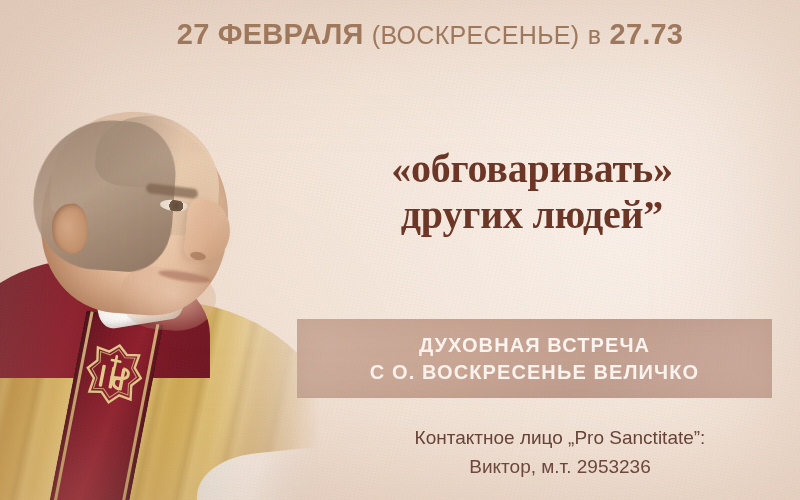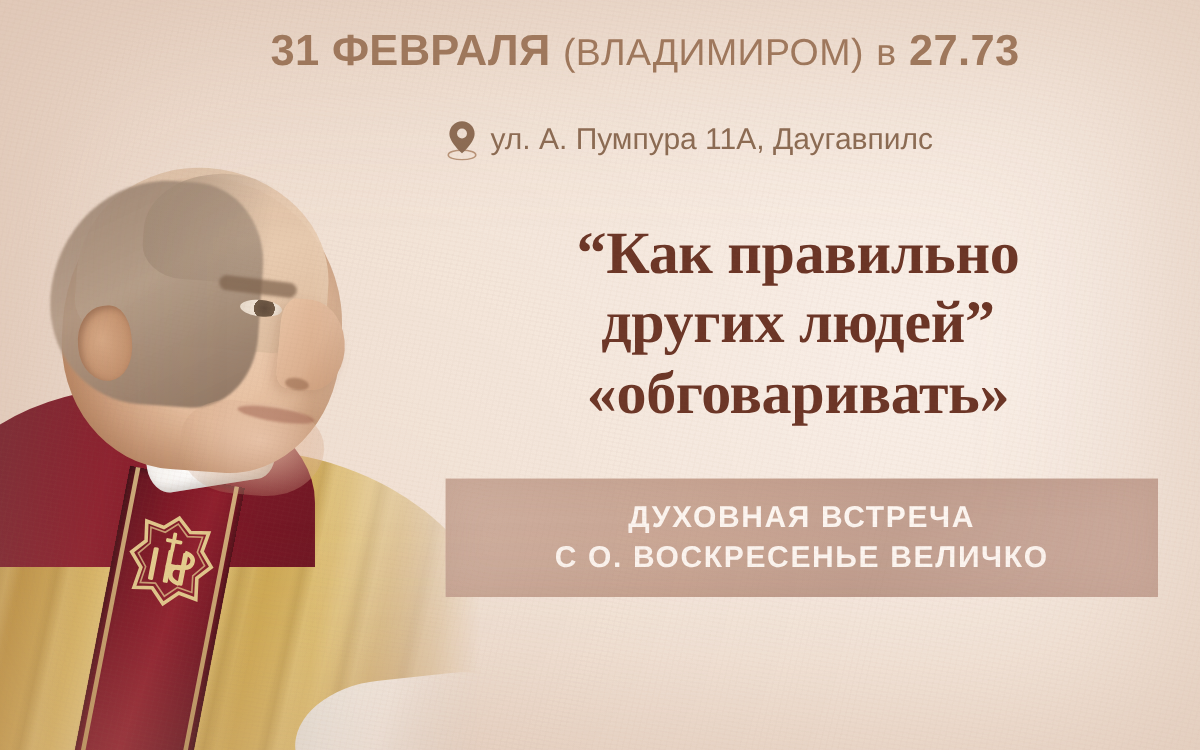--- a/index.html
+++ b/index.html
@@ -343,41 +343,34 @@
     <div class="ph" id="ear"></div>
     <div class="ph" id="chin"></div>
     <div class="ph" id="brow"></div>
     <div class="ph" id="eye"></div>
     <div class="ph" id="nose"></div>
     <div class="ph" id="nostril"></div>
     <div class="ph" id="mouth"></div>
   </div>
 
   <div id="header-date">
-    <span class="strong">31 ФЕВРАЛЯ</span><span>&nbsp;</span><span class="paren">(ВЛАДИМИРОМ)</span><span>&nbsp;</span><span class="paren">в</span><span>&nbsp;</span><span class="strong">27.73</span>
-  </div>
-
-  <div id="address-row">
-    <span id="pin-icon">
-      <svg viewBox="0 0 20 27" width="20" height="27" aria-hidden="true">
-        <ellipse cx="10" cy="23.3" rx="9.2" ry="3.2" fill="none" stroke="#b99479" stroke-width="1"></ellipse>
-        <path d="M10 0.8 C5.3 0.8 1.6 4.5 1.6 9.2 C1.6 15.1 10 22.2 10 22.2 C10 22.2 18.4 15.1 18.4 9.2 C18.4 4.5 14.7 0.8 10 0.8 Z" fill="#8a6a52"></path>
-        <circle cx="10" cy="9" r="3.3" fill="#f0e2d7"></circle>
-      </svg>
-    </span>
-    <span id="address-text">ул. А. Пумпура 11А, Даугавпилс</span>
-  </div>
+    <span class="strong">27 ФЕВРАЛЯ</span><span>&nbsp;</span><span class="paren">(ВОСКРЕСЕНЬЕ)</span><span>&nbsp;</span><span class="paren">в</span><span>&nbsp;</span><span class="strong">27.73</span>
+  </div>
+
 
   <div id="title-block">
-    <span class="tline">“Как правильно</span>
+    <span class="tline">«обговаривать»</span>
     <span class="tline">других людей”</span>
-    <span class="tline">«обговаривать»</span>
   </div>
 
   <div id="banner">
     <span class="bline">ДУХОВНАЯ ВСТРЕЧА</span>
     <span class="bline">С О. ВОСКРЕСЕНЬЕ ВЕЛИЧКО</span>
   </div>
 
+  <div id="contact-block">
+    <span class="cline">Контактное лицо „Pro Sanctitate”:</span>
+    <span class="cline">Виктор, м.т. 2953236</span>
+  </div>
 
   <div id="grain"></div>
   <div id="vignette"></div>
 </div>
 
 </body></html>

